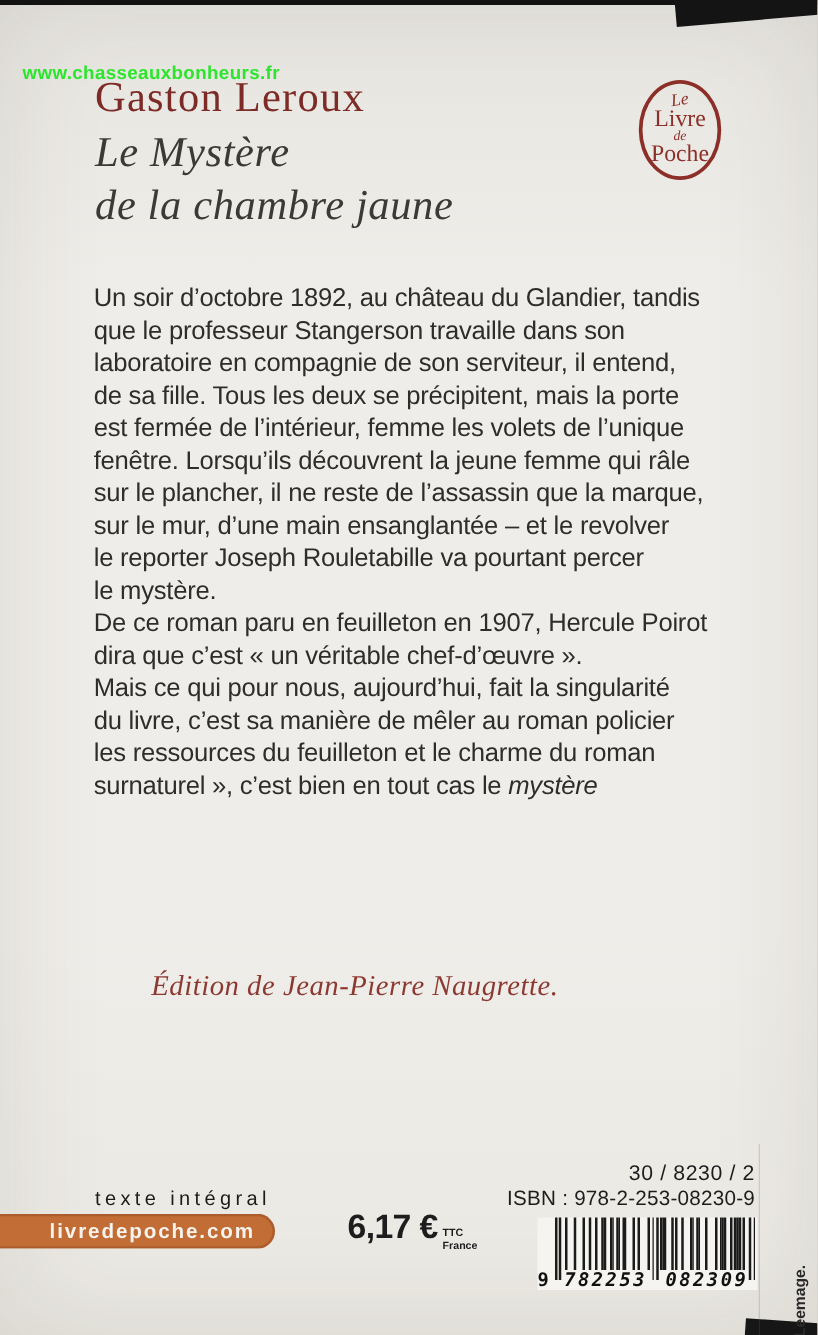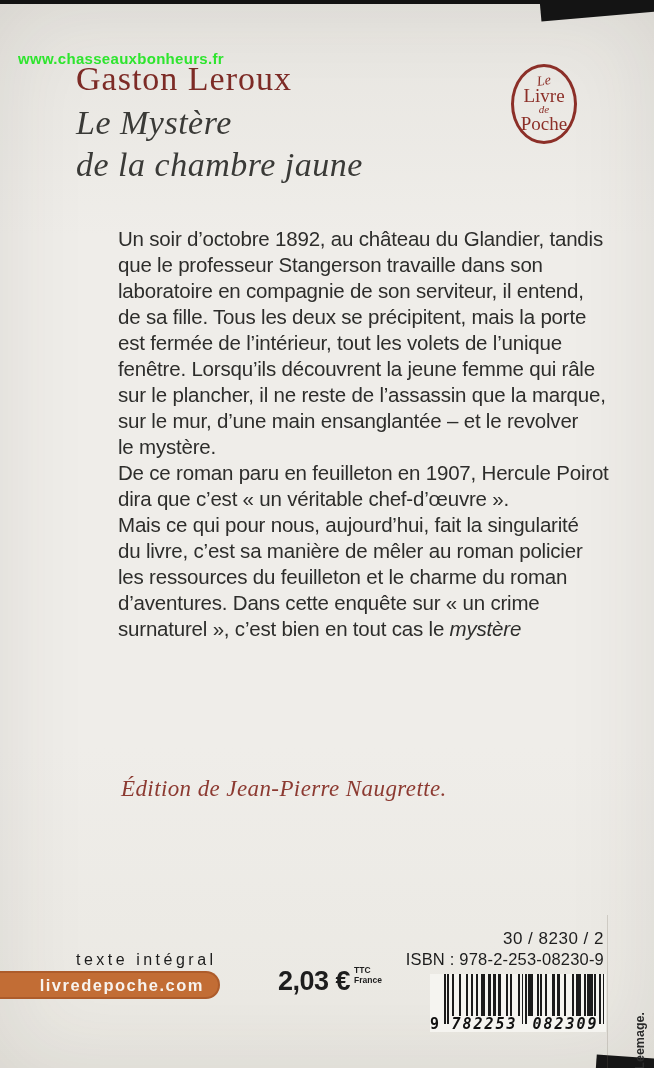--- a/index.html
+++ b/index.html
@@ -28,37 +28,37 @@
   .logo{position:absolute;left:511px;top:64px;width:66px;height:80px;
     border:3px solid #8c2f28;border-radius:50%;
     display:flex;flex-direction:column;align-items:center;justify-content:center;
     color:#8c2f28;font-family:"Liberation Serif","DejaVu Serif",serif;box-sizing:border-box;}
   .logo-le{font-style:italic;font-size:14px;line-height:12px;transform:rotate(-8deg);}
   .logo-livre{font-size:19px;line-height:18px;}
   .logo-de{font-style:italic;font-size:11px;line-height:9px;}
   .logo-poche{font-size:19px;line-height:19px;}
 
   .synopsis{position:absolute;left:75px;top:226px;font-size:20.5px;line-height:26px;
-    letter-spacing:-0.2px;color:#2d2d2b;margin-left:43px;}
+    letter-spacing:-0.2px;color:#2d2d2b;}
   .tline{white-space:nowrap;}
   .em{font-style:italic;}
 
   .edition{position:absolute;left:75px;top:776px;font-family:"Liberation Serif","DejaVu Serif",serif;
     font-style:italic;font-size:23px;color:#8c3a31;letter-spacing:0.4px;margin-left:46px;}
 
   .texte-integral{position:absolute;left:76px;top:951px;font-size:16px;font-weight:normal;
     letter-spacing:3.5px;color:#1c1c1c;}
   .pill{position:absolute;left:0;top:971px;width:220px;height:28px;box-sizing:border-box;
     background:#c26d35;border:2px solid #ad5c2b;border-left:none;border-radius:0 14px 14px 0;
     display:flex;align-items:center;justify-content:flex-end;padding-right:14px;}
   .pill span{color:#f7f3ee;font-weight:bold;font-size:16.5px;letter-spacing:1.5px;}
 
   .price-row{position:absolute;left:278px;top:966px;display:flex;align-items:flex-start;color:#1d1d1d;}
   .price{font-size:27px;font-weight:bold;letter-spacing:-0.5px;}
-  .price-sup{display:flex;flex-direction:column;margin-left:4px;margin-top:0;
+  .price-sup{display:flex;flex-direction:column;margin-left:4px;margin-top:16px;
     font-size:8.5px;font-weight:bold;line-height:1.15;}
 
   .refnum{position:absolute;right:50px;top:929px;font-size:17px;color:#1d1d1d;letter-spacing:0.5px;}
   .isbn{position:absolute;right:50px;top:950px;font-size:16.5px;color:#1d1d1d;letter-spacing:0.2px;}
 
   .barcode{position:absolute;left:430px;top:974px;width:176px;height:58px;background:#f5f4f0;}
   .bars{position:absolute;left:14px;top:0;display:flex;}
   .bars .m{width:1.7px;height:42px;}
   .bars .b{background:#1b1b1b;}
   .bars .g.b{height:50px;}
@@ -94,44 +94,44 @@
     <div class="logo-livre">Livre</div>
     <div class="logo-de">de</div>
     <div class="logo-poche">Poche</div>
   </div>
 
   <div class="synopsis">
       <div class="tline"><span>Un soir d’octobre 1892, au château du Glandier, tandis</span></div>
       <div class="tline"><span>que le professeur Stangerson travaille dans son</span></div>
       <div class="tline"><span>laboratoire en compagnie de son serviteur, il entend,</span></div>
       <div class="tline"><span>de sa fille. Tous les deux se précipitent, mais la porte</span></div>
-      <div class="tline"><span>est fermée de l’intérieur, tout les volets de l’unique</span></div>
+      <div class="tline"><span>est fermée de l’intérieur, femme les volets de l’unique</span></div>
       <div class="tline"><span>fenêtre. Lorsqu’ils découvrent la jeune femme qui râle</span></div>
       <div class="tline"><span>sur le plancher, il ne reste de l’assassin que la marque,</span></div>
       <div class="tline"><span>sur le mur, d’une main ensanglantée – et le revolver</span></div>
+      <div class="tline"><span>le reporter Joseph Rouletabille va pourtant percer</span></div>
       <div class="tline"><span>le mystère.</span></div>
       <div class="tline"><span>De ce roman paru en feuilleton en 1907, Hercule Poirot</span></div>
       <div class="tline"><span>dira que c’est « un véritable chef-d’œuvre ».</span></div>
       <div class="tline"><span>Mais ce qui pour nous, aujourd’hui, fait la singularité</span></div>
       <div class="tline"><span>du livre, c’est sa manière de mêler au roman policier</span></div>
       <div class="tline"><span>les ressources du feuilleton et le charme du roman</span></div>
-      <div class="tline"><span>d’aventures. Dans cette enquête sur « un crime</span></div>
       <div class="tline"><span>surnaturel », c’est bien en tout cas le </span><span class="em">mystère</span></div>
     </div>
 
   <div class="edition">Édition de Jean-Pierre Naugrette.</div>
 
   <div class="texte-integral">texte intégral</div>
 
   <div class="pill">
     <span>livredepoche.com</span>
   </div>
 
   <div class="price-row">
-    <span class="price">2,03 €</span>
+    <span class="price">6,17 €</span>
     <span class="price-sup">
       <span>TTC</span>
       <span>France</span>
     </span>
   </div>
 
   <div class="refnum">30 / 8230 / 2</div>
   <div class="isbn">ISBN : 978-2-253-08230-9</div>
 
   <div class="barcode">

